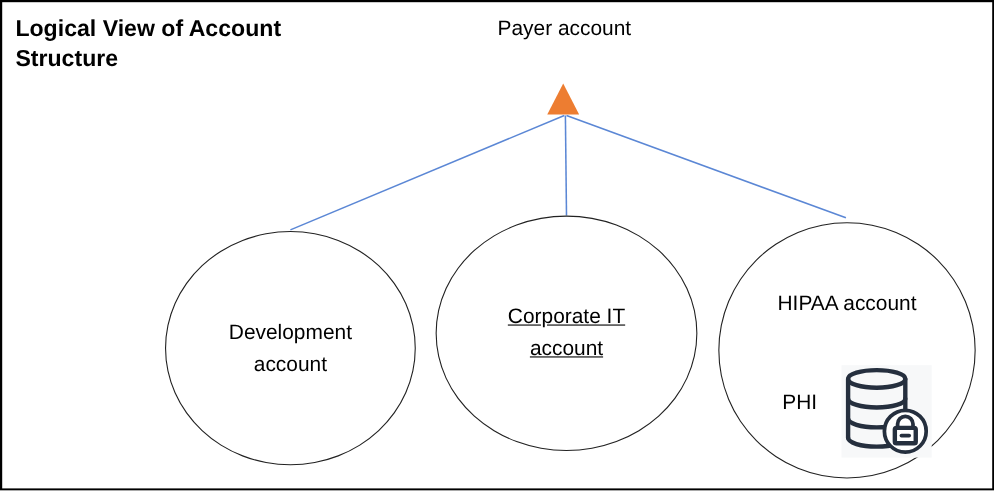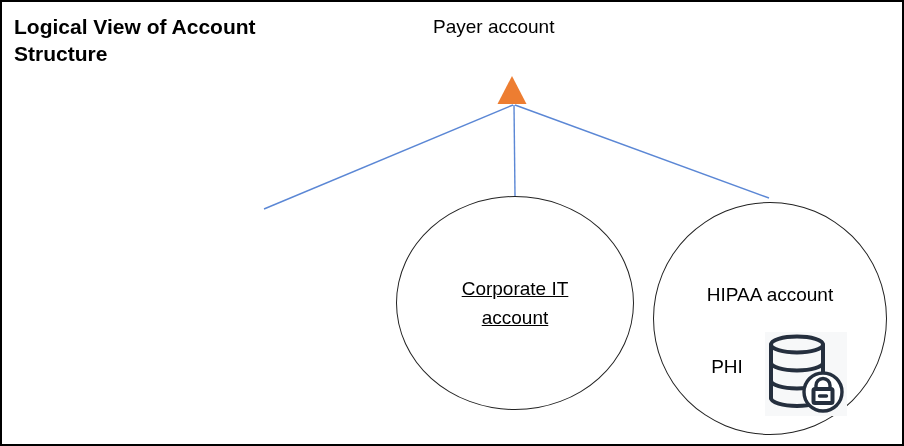--- a/index.html
+++ b/index.html
@@ -25,21 +25,21 @@
     font-size: 21px;
     line-height: 27px;
     font-weight: bold;
     color: var(--title-text, #000);
   }
   .payer-label {
     position: absolute;
     left: 431px;
     top: 11px;
     width: 160px;
-    text-align: left;
+    text-align: center;
     font-size: 19px;
     line-height: 28px;
     color: #000;
   }
   .overlay {
     position: absolute;
     left: -2px;
     top: -2px;
     width: 904px;
     height: 446px;
@@ -70,21 +70,21 @@
     width: 160px;
     text-align: center;
     font-size: 19px;
     line-height: 29px;
     color: #000;
   }
   .node-corp .node-label { width: 135px; text-decoration: underline; }
   .hipaa-label {
     position: absolute;
     left: 0;
-    top: 78px;
+    top: 60px;
     width: 100%;
     text-align: center;
     font-size: 19px;
     line-height: 28px;
     color: #000;
   }
   .phi-label {
     position: absolute;
     left: 42px;
     top: 150px;
@@ -134,20 +134,23 @@
 
   <div class="payer-label">Payer account</div>
 
   <svg class="overlay" viewBox="0 0 904 446" aria-hidden="true">
     <line x1="513" y1="105" x2="264" y2="209"></line>
     <line x1="514" y1="105" x2="515" y2="196"></line>
     <line x1="515" y1="105" x2="769" y2="198"></line>
     <polygon points="512,76 497.5,104 526.5,104"></polygon>
   </svg>
 
+  <div class="node node-dev">
+    <div class="node-label">Development account</div>
+  </div>
 
   <div class="node node-corp">
     <div class="node-label">Corporate IT account</div>
   </div>
 
   <div class="node node-hipaa">
     <div class="hipaa-label">HIPAA account</div>
     <div class="phi-label">PHI</div>
     <div class="icon-backdrop"></div>
     <svg class="db-lock-icon" viewBox="0 0 76 80" aria-hidden="true">

